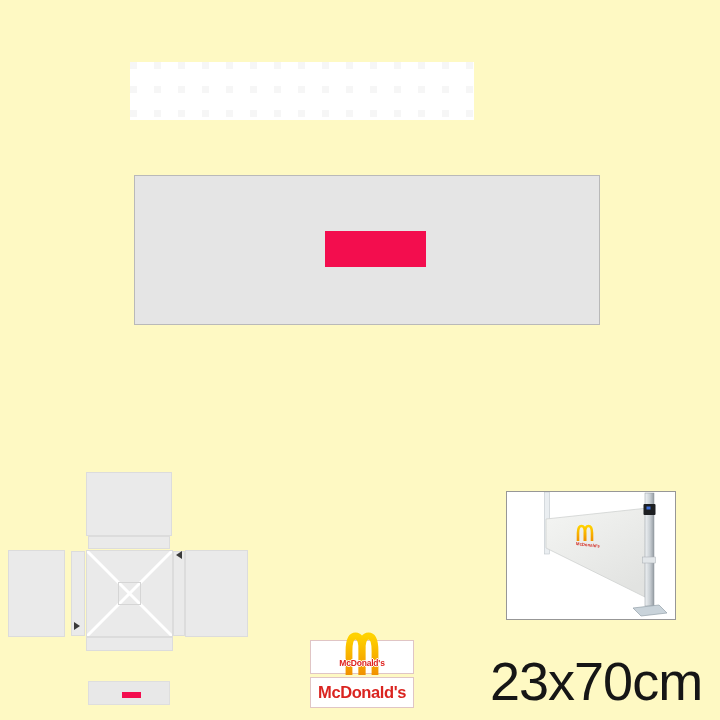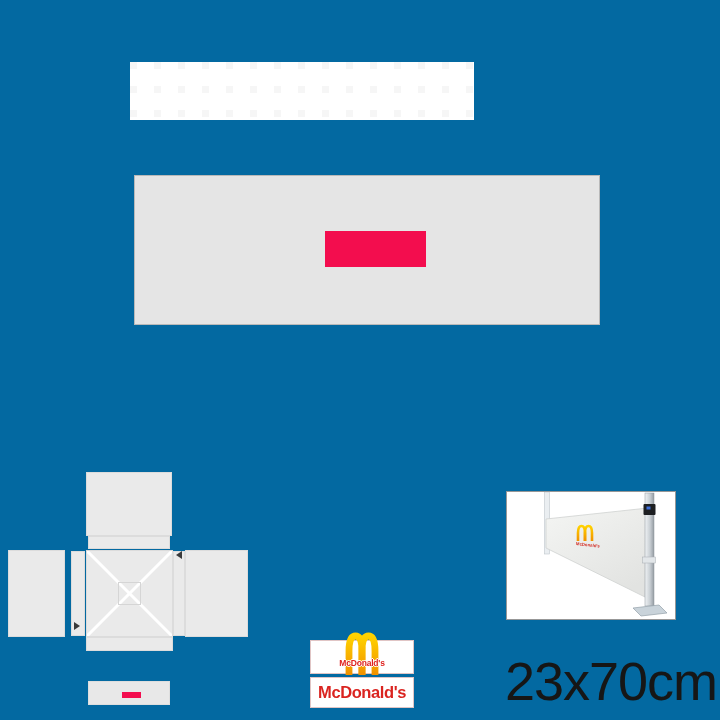--- a/index.html
+++ b/index.html
@@ -1,16 +1,16 @@
 <!DOCTYPE html>
 <html><head>
 <meta charset="utf-8">
 <style>
   html,body{margin:0;padding:0;background:#ffffff;}
-  #stage{position:relative;width:720px;height:720px;background:#0369a1;overflow:hidden;
+  #stage{position:relative;width:720px;height:720px;background:#fef9c3;overflow:hidden;
          font-family:"Liberation Sans",sans-serif;}
 
   
   #dots{position:absolute;left:130px;top:62px;width:344px;height:58px;
         background-image:
           linear-gradient(90deg, rgba(255,255,255,0) 0 7px, #ffffff 7px 24px),
           linear-gradient(180deg, rgba(255,255,255,0) 0 7px, #ffffff 7px 24px),
           linear-gradient(#f6f6f6,#f6f6f6);
         background-size:24px 24px,24px 24px,auto;}
 
@@ -44,21 +44,21 @@
   .thumb{position:absolute;box-sizing:border-box;background:#ffffff;border:1px solid #e0c5c5;}
   #thumb1{left:310px;top:640px;width:104px;height:34px;overflow:visible;}
   #thumb1 svg{position:absolute;left:32px;top:-10px;}
   #thumb1-caption{position:absolute;left:0;right:0;top:17px;text-align:center;
       font-size:8.5px;font-weight:bold;color:#df231f;letter-spacing:-0.2px;
       text-shadow:1px 0 0 #fff,-1px 0 0 #fff,0 1px 0 #fff,0 -1px 0 #fff;}
   #thumb2{left:310px;top:677px;width:104px;height:31px;display:flex;align-items:center;justify-content:center;}
   #thumb2-text{font-size:16.5px;font-weight:bold;color:#da2420;letter-spacing:-0.4px;}
 
   
-  #size-label{position:absolute;left:490px;top:654px;width:227px;text-align:right;
+  #size-label{position:absolute;left:490px;top:654px;width:227px;text-align:left;
       font-size:54px;line-height:1;letter-spacing:-1px;color:#161616;}
 </style>
 </head>
 <body>
 
 <div id="stage">
 
   <div id="dots"></div>
 
   <div id="banner">

